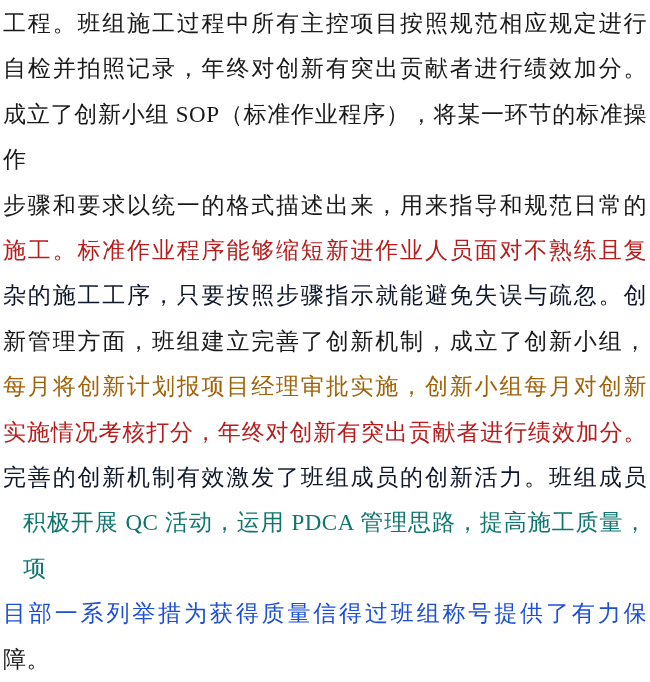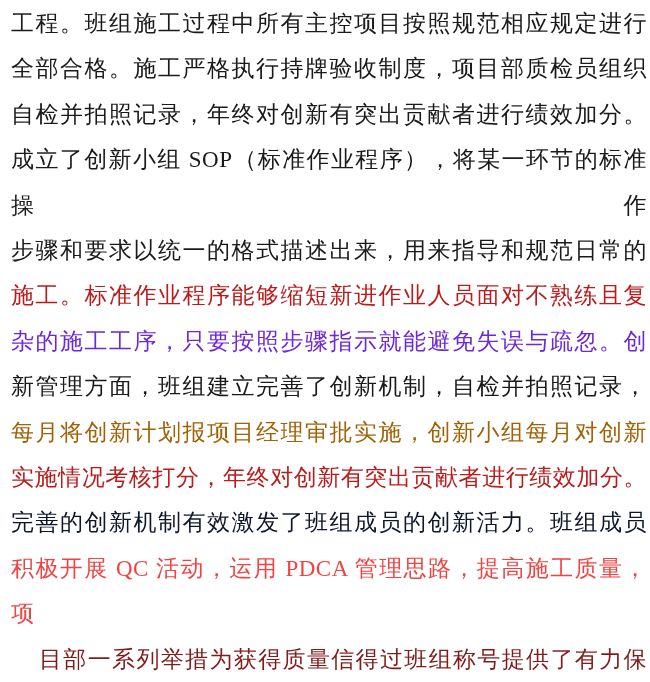--- a/index.html
+++ b/index.html
@@ -9,21 +9,21 @@
   body {
     width: 650px;
     height: 682px;
     background: #ffffff;
     overflow: hidden;
   }
   .page {
     box-sizing: border-box;
     width: 650px;
     height: 672px;
-    padding: 1px 3px 0 11px;
+    padding: 1px 3px 0 3px;
   }
   .line {
     margin: 0;
     padding: 0;
     font-family: "Liberation Serif", "DejaVu Serif", serif;
     font-size: 23px;
     line-height: 45.4px;
     color: #1a1a1a;
     letter-spacing: 0.5px;
     text-align: justify;
@@ -34,26 +34,25 @@
   .line.last {
     text-align: left;
     text-align-last: left;
   }
 </style>
 </head>
 <body style="background: rgb(255, 255, 255);">
 
 <div class="page">
   <p class="line" style="color: rgb(26, 26, 26);">工程。班组施工过程中所有主控项目按照规范相应规定进行</p>
-  <p class="line" style="color: rgb(26, 26, 26);">全部合格。施工严格执行持牌验收制度，项目部质检员组织</p>
   <p class="line" style="color: rgb(26, 26, 26);">自检并拍照记录，年终对创新有突出贡献者进行绩效加分。</p>
   <p class="line" style="color: rgb(26, 26, 26);">成立了创新小组 SOP（标准作业程序），将某一环节的标准操作</p>
   <p class="line" style="color: rgb(26, 26, 26);">步骤和要求以统一的格式描述出来，用来指导和规范日常的</p>
   <p class="line" style="color: #b91c1c;">施工。标准作业程序能够缩短新进作业人员面对不熟练且复</p>
-  <p class="line" style="color: #6d28d9;">杂的施工工序，只要按照步骤指示就能避免失误与疏忽。创</p>
-  <p class="line" style="color: rgb(26, 26, 26);">新管理方面，班组建立完善了创新机制，自检并拍照记录，</p>
+  <p class="line" style="color: #0f172a;">杂的施工工序，只要按照步骤指示就能避免失误与疏忽。创</p>
+  <p class="line" style="color: rgb(26, 26, 26);">新管理方面，班组建立完善了创新机制，成立了创新小组，</p>
   <p class="line" style="color: #a16207;">每月将创新计划报项目经理审批实施，创新小组每月对创新</p>
   <p class="line" style="color: #b91c1c;">实施情况考核打分，年终对创新有突出贡献者进行绩效加分。</p>
   <p class="line" style="color: #0f172a;">完善的创新机制有效激发了班组成员的创新活力。班组成员</p>
-  <p class="line" style="color: #ef4444;">积极开展 QC 活动，运用 PDCA 管理思路，提高施工质量，项</p>
-  <p class="line" style="color: #7f1d1d; margin-left: 28px;">目部一系列举措为获得质量信得过班组称号提供了有力保</p>
+  <p class="line" style="color: #0f766e; margin-left: 20px;">积极开展 QC 活动，运用 PDCA 管理思路，提高施工质量，项</p>
+  <p class="line" style="color: #1d4ed8;">目部一系列举措为获得质量信得过班组称号提供了有力保</p>
   <p class="line last" style="color: rgb(26, 26, 26);">障。</p>
 </div>
 
 </body></html>

